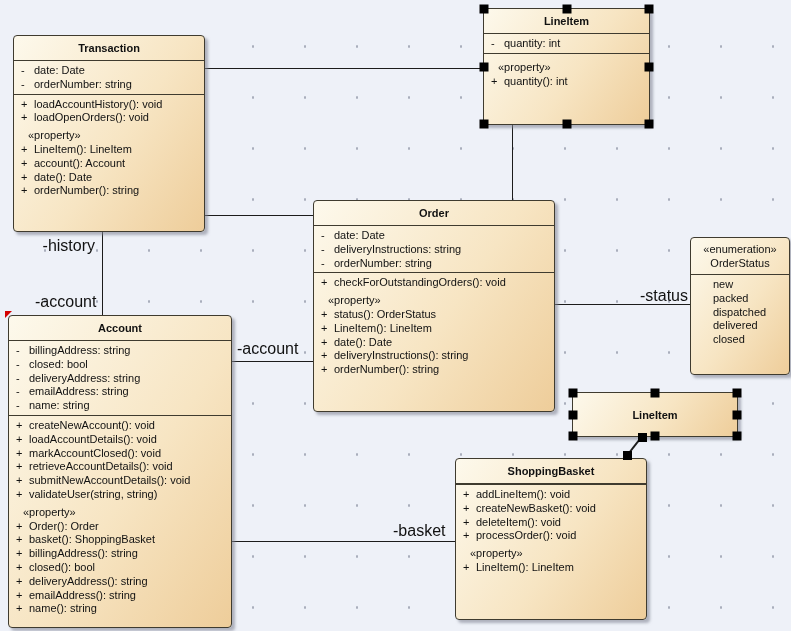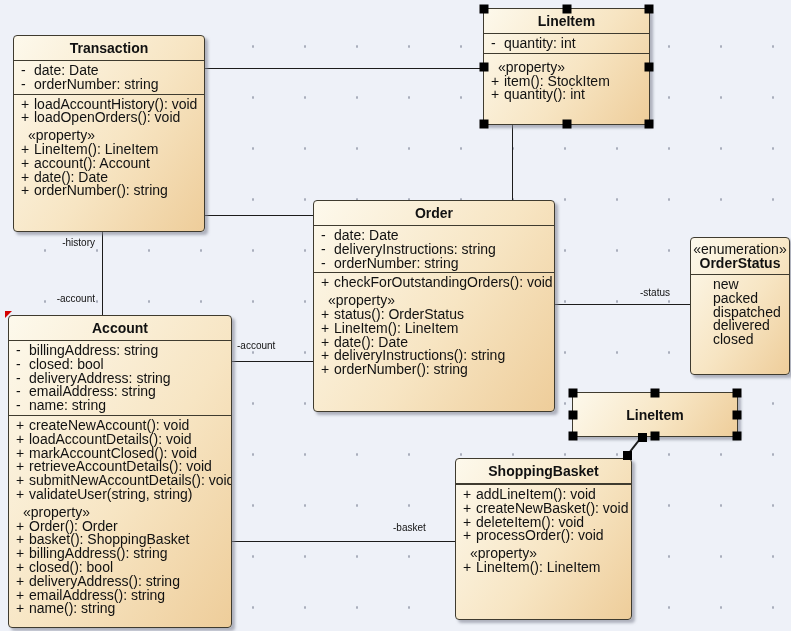--- a/index.html
+++ b/index.html
@@ -9,40 +9,40 @@
     position:relative; width:791px; height:631px; overflow:hidden;
     background-color:#eef1f8;
     background-image:radial-gradient(circle, #a9aebc 1px, rgba(0,0,0,0) 1.4px);
     background-size:52px 51px; background-position:19px 21px;
   }
   .uml-class {
     position:absolute; display:flex; flex-direction:column;
     border:1px solid #3f3b2f; border-radius:4px;
     background:linear-gradient(125deg,#fdf9ec 0%,#f7e5c3 55%,#eecd9a 100%);
     box-shadow:3px 3px 3px rgba(130,134,148,0.6);
-    font-size:14px; color:#111;
+    font-size:11px; color:#111;
   }
   .hdr {
     flex:0 0 auto; text-align:center; font-weight:bold;
     line-height:25px; height:25px; border-bottom:1px solid #3f3b2f;
     white-space:nowrap; overflow:hidden;
   }
   .hdr2 { flex:0 0 auto; text-align:center; padding:4px 0 4px 0; border-bottom:1px solid #3f3b2f; }
   .hdr2 .stereo { line-height:14px; }
-  .hdr2 .ttl { font-weight:bold; line-height:14px; }
+  .hdr2 .ttl { font-weight:normal; line-height:14px; }
   .hdr-only { flex:1 1 auto; display:flex; align-items:center; justify-content:center; font-weight:bold; }
   .comp { padding:3px 2px 2px 0; overflow:hidden; }
   .comp.attrs { flex:0 0 auto; }
   .comp.ops { flex:1 1 auto; border-top:1px solid #3f3b2f; }
   .row { line-height:13.8px; white-space:nowrap; }
   .row .vis { display:inline-block; width:20px; padding-left:7px; }
   .row.prop-header { margin-top:4px; padding-left:14px; }
   .lit { line-height:13.8px; padding-left:22px; white-space:nowrap; }
   .connector { position:absolute; background:#1c1c1c; }
-  .conn-label { position:absolute; font-size:10px; color:#111; white-space:nowrap; }
+  .conn-label { position:absolute; font-size:16px; color:#111; white-space:nowrap; }
   .handle { position:absolute; width:9px; height:9px; background:#000; transform:translate(-50%,-50%); z-index:6; }
   .free-handle { position:absolute; width:9px; height:9px; background:#000; z-index:6; }
   .diag { transform-origin:0 0; }
   .red-marker {
     position:absolute; width:0; height:0; z-index:7;
     border-top:7px solid #d40000; border-right:7px solid rgba(0,0,0,0);
   }
 </style>
 </head>
 <body>
@@ -83,21 +83,20 @@
       </div>
   </div>
 
   <div class="uml-class" style="left:483px;top:8px;width:167px;height:117px;">
     <div class="hdr">LineItem</div>
     <div class="comp attrs">
         <div class="row"><span class="vis">-</span><span class="txt">quantity: int</span></div>
       </div>
     <div class="comp ops">
         <div class="row prop-header"><span class="txt">«property»</span></div>
-        <div class="row"><span class="vis">+</span><span class="txt">item(): StockItem</span></div>
         <div class="row"><span class="vis">+</span><span class="txt">quantity(): int</span></div>
       </div>
   <div class="handle" style="left: 0%; top: 0%;"></div>
       <div class="handle" style="left: 50%; top: 0%;"></div>
       <div class="handle" style="left: 100%; top: 0%;"></div>
       <div class="handle" style="left: 0%; top: 50%;"></div>
       <div class="handle" style="left: 100%; top: 50%;"></div>
       <div class="handle" style="left: 0%; top: 100%;"></div>
       <div class="handle" style="left: 50%; top: 100%;"></div>
       <div class="handle" style="left: 100%; top: 100%;"></div>
@@ -168,21 +167,21 @@
   <div class="handle" style="left: 0%; top: 0%;"></div>
       <div class="handle" style="left: 50%; top: 0%;"></div>
       <div class="handle" style="left: 100%; top: 0%;"></div>
       <div class="handle" style="left: 0%; top: 50%;"></div>
       <div class="handle" style="left: 100%; top: 50%;"></div>
       <div class="handle" style="left: 0%; top: 100%;"></div>
       <div class="handle" style="left: 50%; top: 100%;"></div>
       <div class="handle" style="left: 100%; top: 100%;"></div>
     </div>
 
-  <div class="uml-class" style="left:455px;top:458px;width:177px;height:162px;justify-content:flex-end;">
+  <div class="uml-class" style="left:455px;top:458px;width:192px;height:162px;justify-content:flex-end;">
     <div class="hdr">ShoppingBasket</div>
     <div class="comp ops">
         <div class="row"><span class="vis">+</span><span class="txt">addLineItem(): void</span></div>
         <div class="row"><span class="vis">+</span><span class="txt">createNewBasket(): void</span></div>
         <div class="row"><span class="vis">+</span><span class="txt">deleteItem(): void</span></div>
         <div class="row"><span class="vis">+</span><span class="txt">processOrder(): void</span></div>
         <div class="row prop-header"><span class="txt">«property»</span></div>
         <div class="row"><span class="vis">+</span><span class="txt">LineItem(): LineItem</span></div>
       </div>
   </div>

